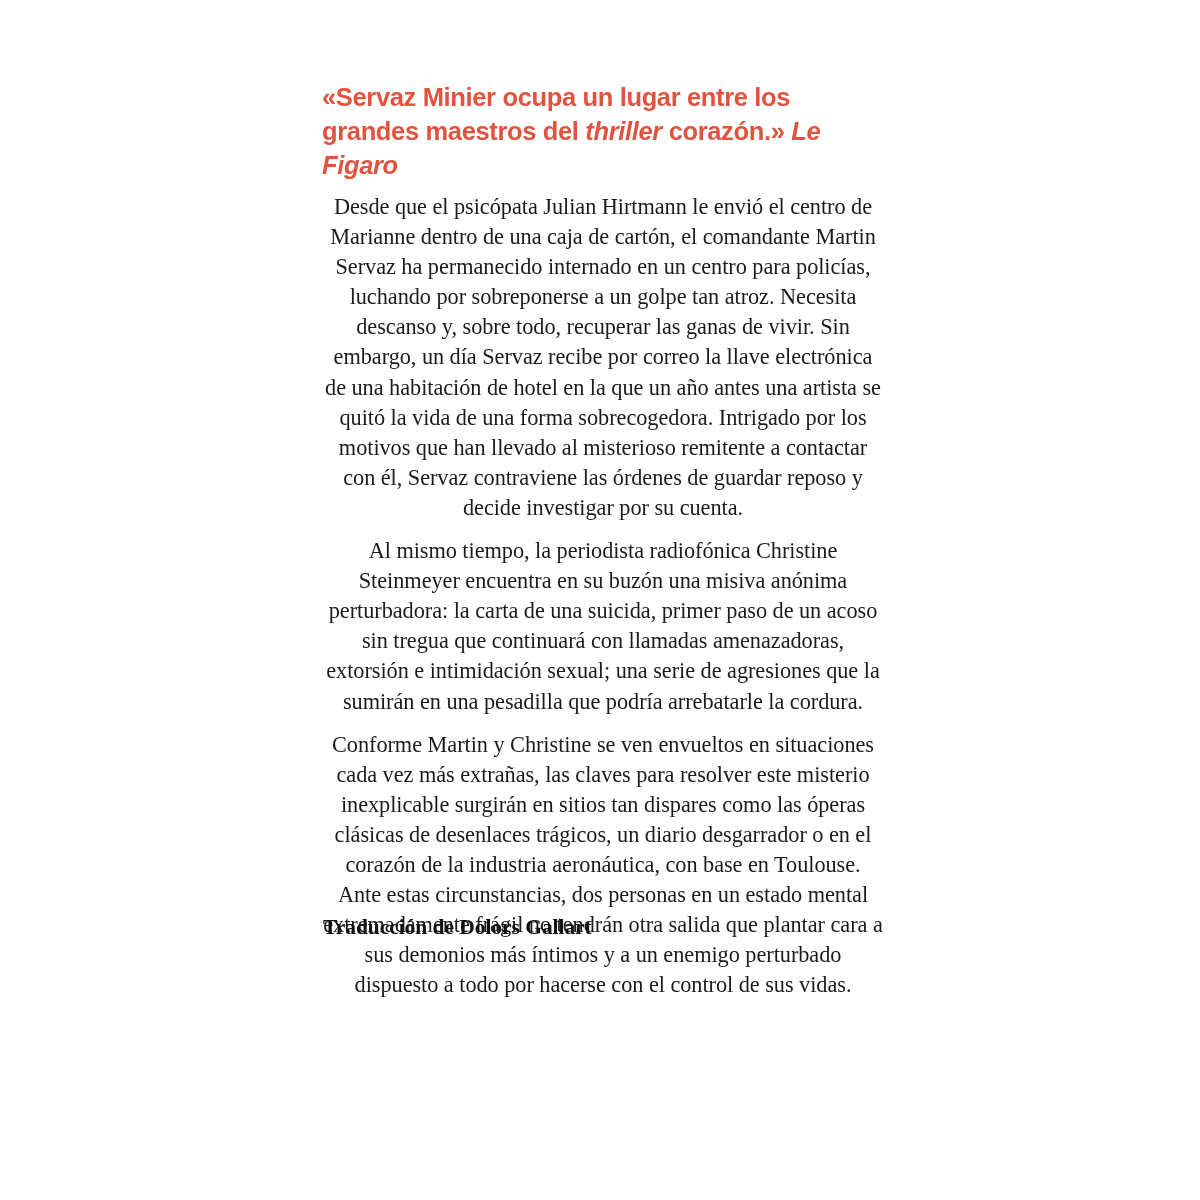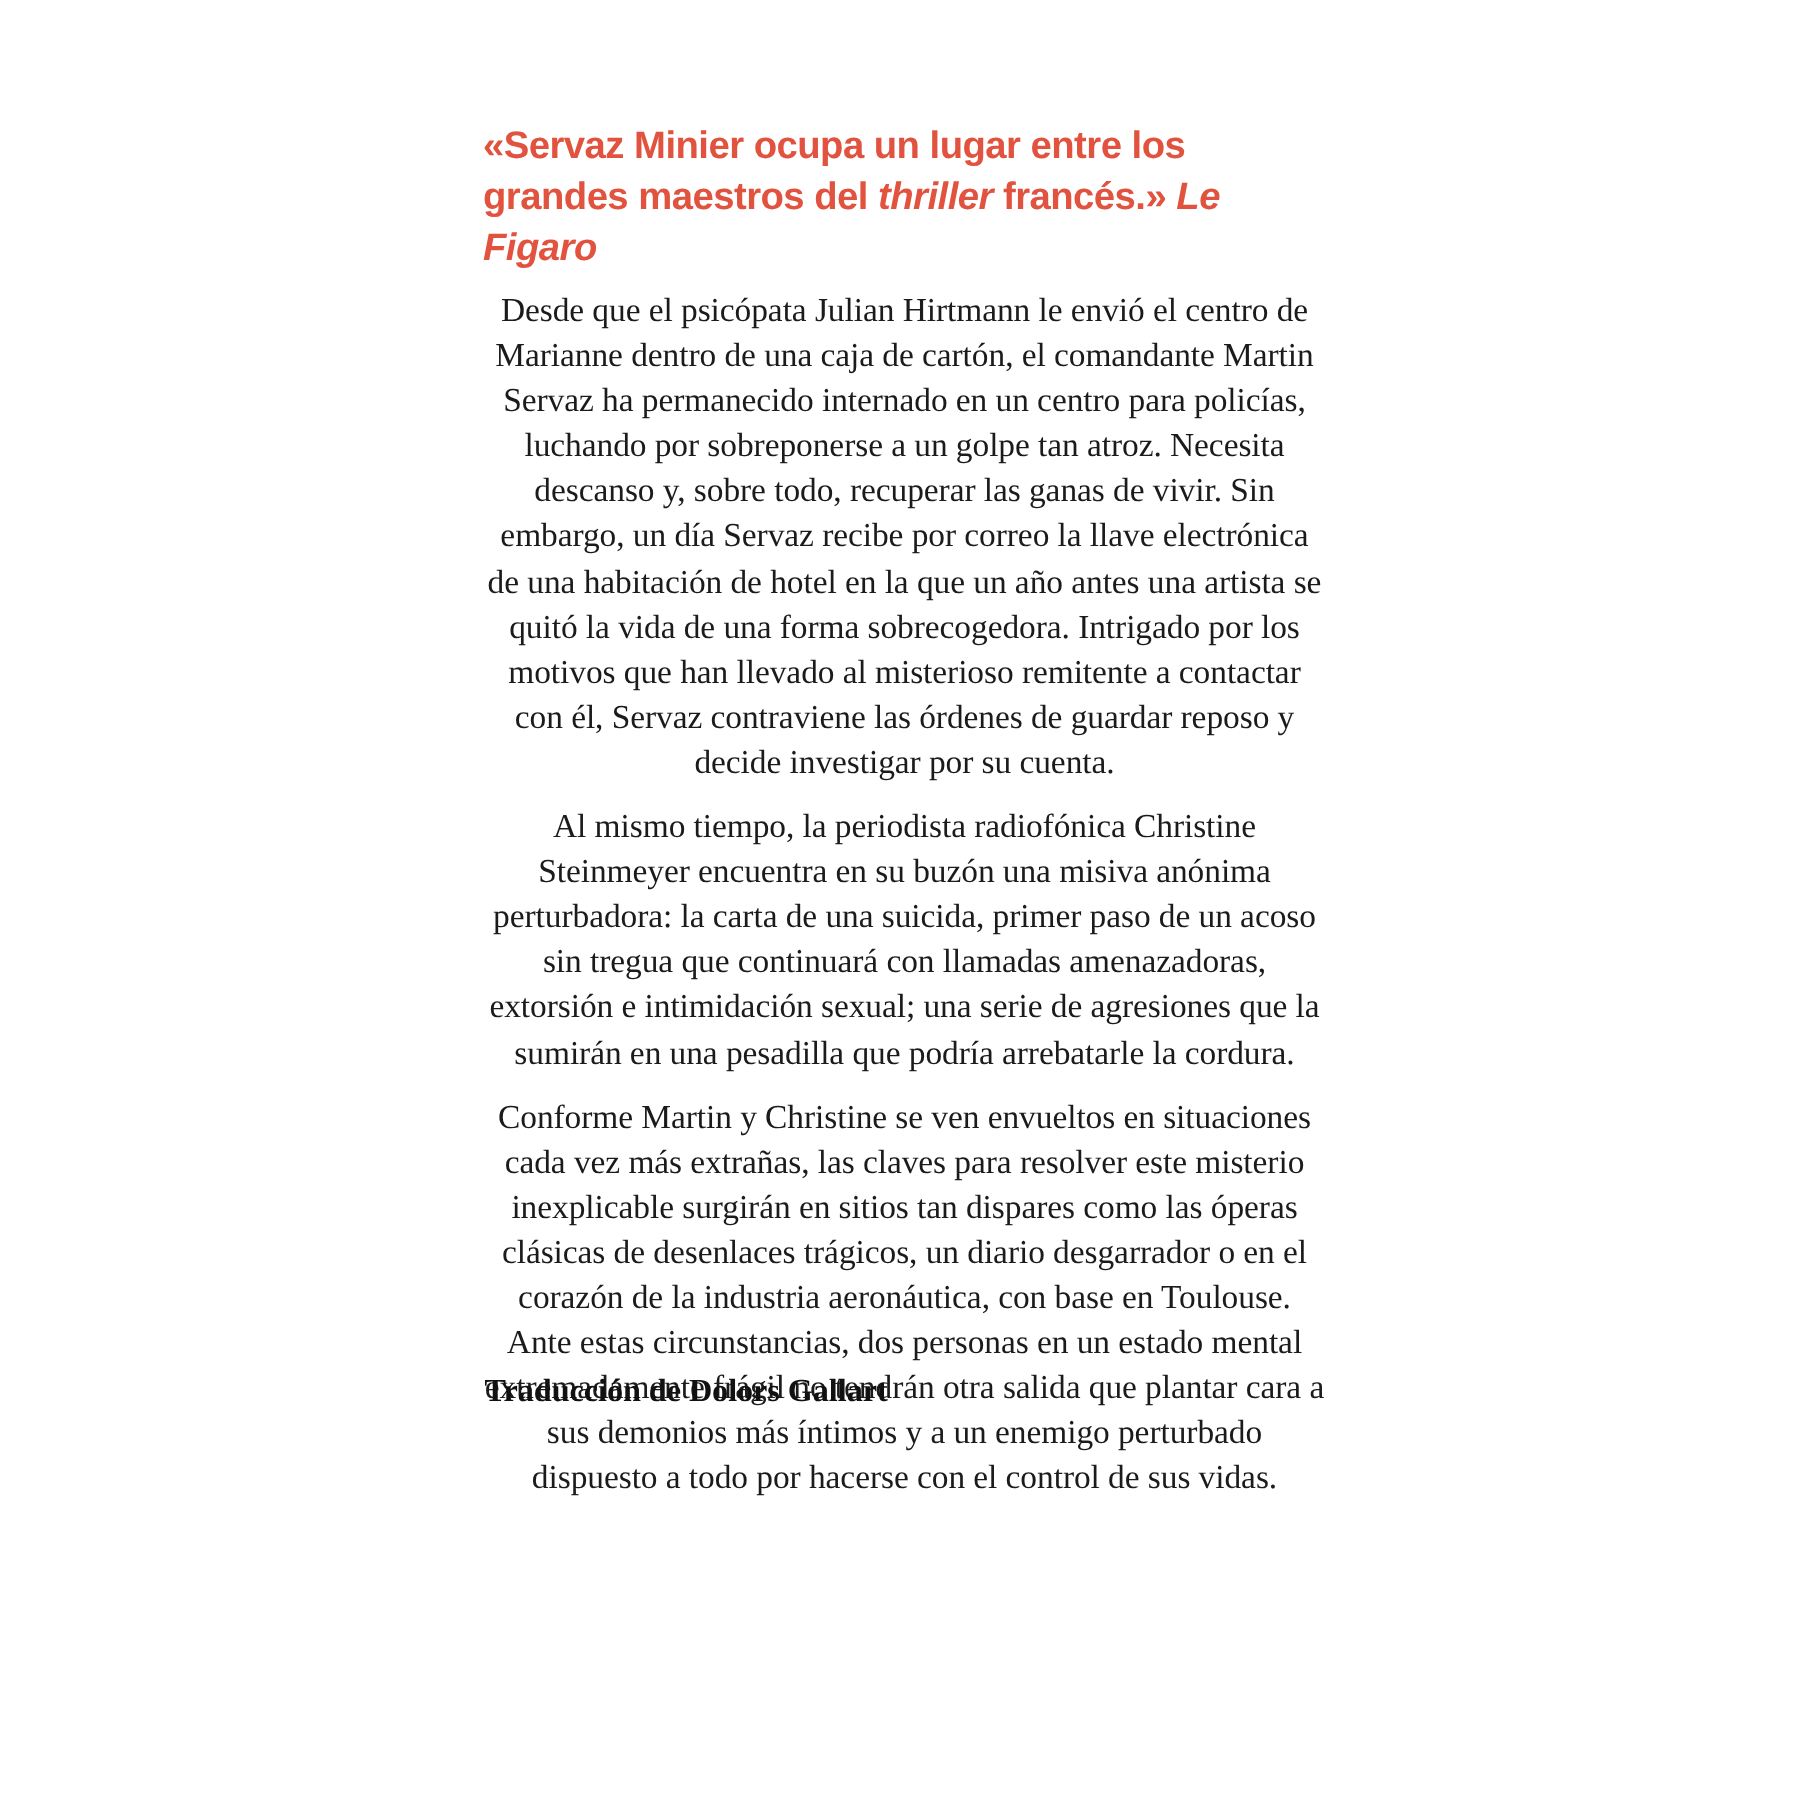--- a/index.html
+++ b/index.html
@@ -76,21 +76,21 @@
     top: 1015px;
     width: 1200px;
     height: 160px;
   }
 </style>
 </head>
 <body>
 
 <div class="page">
 
-  <div class="pullquote"><span>«Servaz Minier ocupa un lugar entre los grandes maestros del </span><span class="it">thriller</span><span> francés.» </span><span class="it">Le Figaro</span></div>
+  <div class="pullquote"><span>«Servaz Minier ocupa un lugar entre los grandes maestros del </span><span class="it">thriller</span><span> corazón.» </span><span class="it">Le Figaro</span></div>
 
   <div class="blurb">
     <p>Desde que el psicópata Julian Hirtmann le envió el centro de Marianne dentro de una caja de cartón, el comandante Martin Servaz ha permanecido internado en un centro para policías, luchando por sobreponerse a un golpe tan atroz. Necesita descanso y, sobre todo, recuperar las ganas de vivir. Sin embargo, un día Servaz recibe por correo la llave electrónica de una habitación de hotel en la que un año antes una artista se quitó la vida de una forma sobrecogedora. Intrigado por los motivos que han llevado al misterioso remitente a contactar con él, Servaz contraviene las órdenes de guardar reposo y decide investigar por su cuenta.</p>
     <p>Al mismo tiempo, la periodista radiofónica Christine Steinmeyer encuentra en su buzón una misiva anónima perturbadora: la carta de una suicida, primer paso de un acoso sin tregua que continuará con llamadas amenazadoras, extorsión e intimidación sexual; una serie de agresiones que la sumirán en una pesadilla que podría arrebatarle la cordura.</p>
     <p>Conforme Martin y Christine se ven envueltos en situaciones cada vez más extrañas, las claves para resolver este misterio inexplicable surgirán en sitios tan dispares como las óperas clásicas de desenlaces trágicos, un diario desgarrador o en el corazón de la industria aeronáutica, con base en Toulouse. Ante estas circunstancias, dos personas en un estado mental extremadamente frágil no tendrán otra salida que plantar cara a sus demonios más íntimos y a un enemigo perturbado dispuesto a todo por hacerse con el control de sus vidas.</p>
   </div>
 
   <div class="credit">Traducción de Dolors Gallart</div>
 
   <div class="footer">

